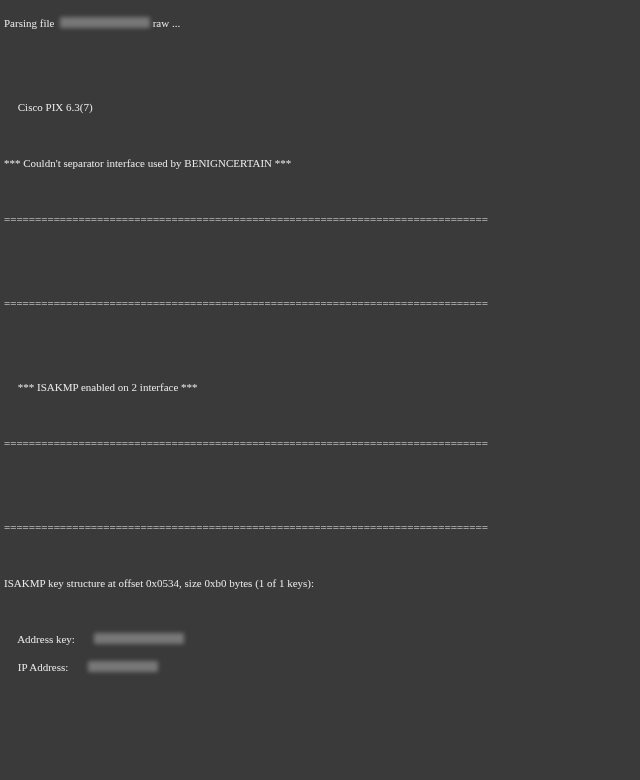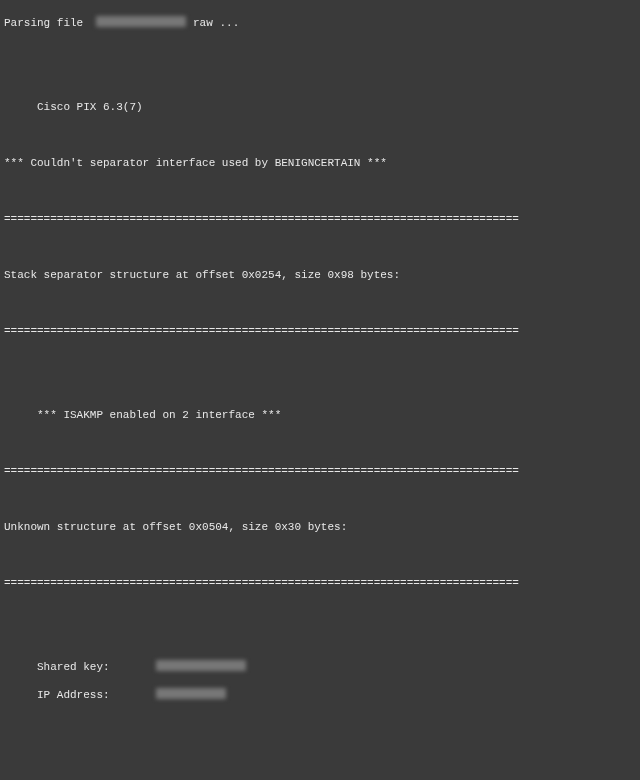--- a/index.html
+++ b/index.html
@@ -29,50 +29,49 @@
   }
   .redact-short {
     display: inline-block;
     width: 70px;
     height: 11px;
     vertical-align: -1px;
     background: #777;
     filter: blur(2px);
     border-radius: 1px;
   }
-  .line { min-height: 14px; }
+  .line { min-height: 14px; font-family: Liberation Serif, serif; }
 </style>
 </head>
 <body>
 
 <div class="term">
 <div class="line"><span>Parsing file  </span><span class="redact"></span><span> raw ...</span></div>
 <div class="line"></div>
 <div class="line"></div>
 <div class="line">     Cisco PIX 6.3(7)</div>
 <div class="line"></div>
 <div class="line">*** Couldn't separator interface used by BENIGNCERTAIN ***</div>
 <div class="line"></div>
 <div class="line">==============================================================================</div>
 <div class="line"></div>
-<div class="line">Stack separator structure at offset 0x0254, size 0x98 bytes:</div>
 <div class="line"></div>
 <div class="line">==============================================================================</div>
 <div class="line"></div>
 <div class="line"></div>
 <div class="line">     *** ISAKMP enabled on 2 interface ***</div>
 <div class="line"></div>
 <div class="line">==============================================================================</div>
 <div class="line"></div>
-<div class="line">Unknown structure at offset 0x0504, size 0x30 bytes:</div>
 <div class="line"></div>
 <div class="line">==============================================================================</div>
 <div class="line"></div>
+<div class="line">ISAKMP key structure at offset 0x0534, size 0xb0 bytes (1 of 1 keys):</div>
 <div class="line"></div>
-<div class="line"><span>     Shared key:       </span><span class="redact"></span></div>
+<div class="line"><span>     Address key:       </span><span class="redact"></span></div>
 <div class="line"><span>     IP Address:       </span><span class="redact-short"></span></div>
 
 
 
 
 
 
 
 
 

